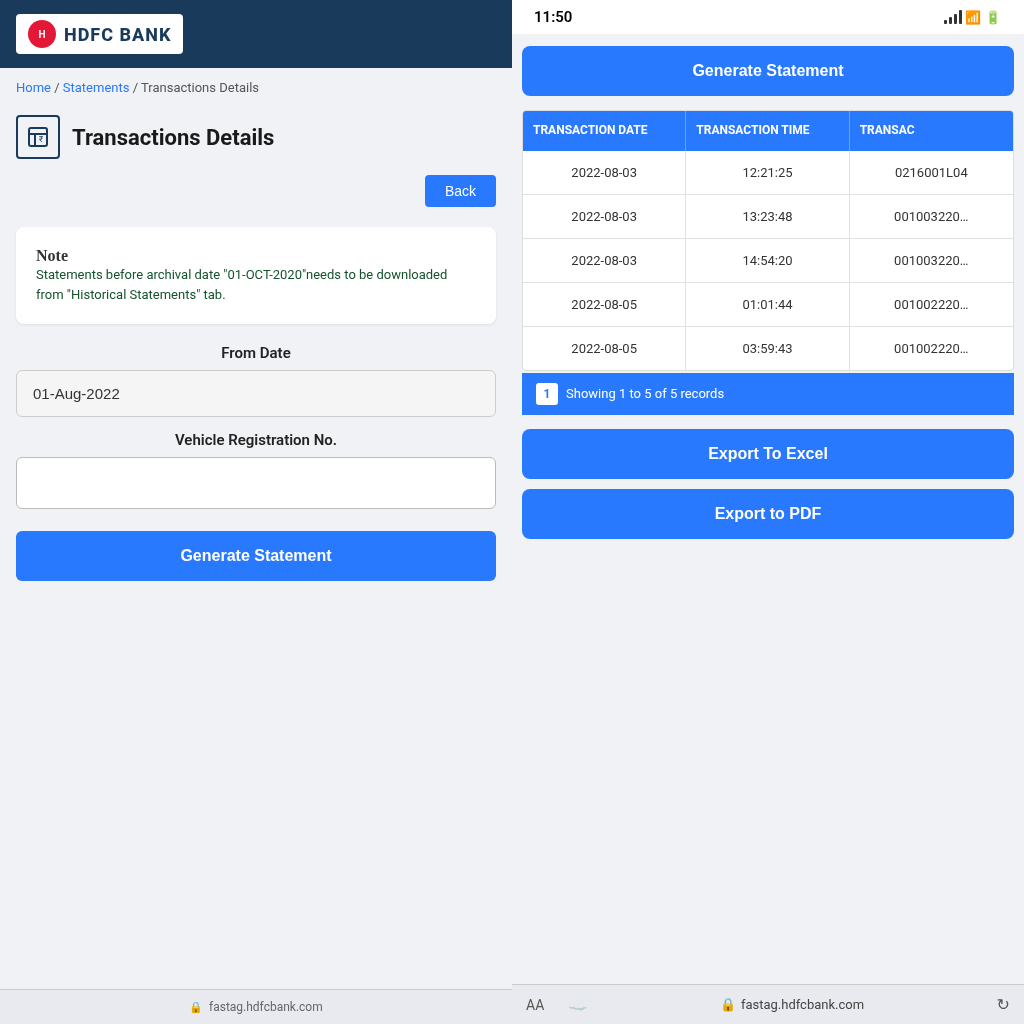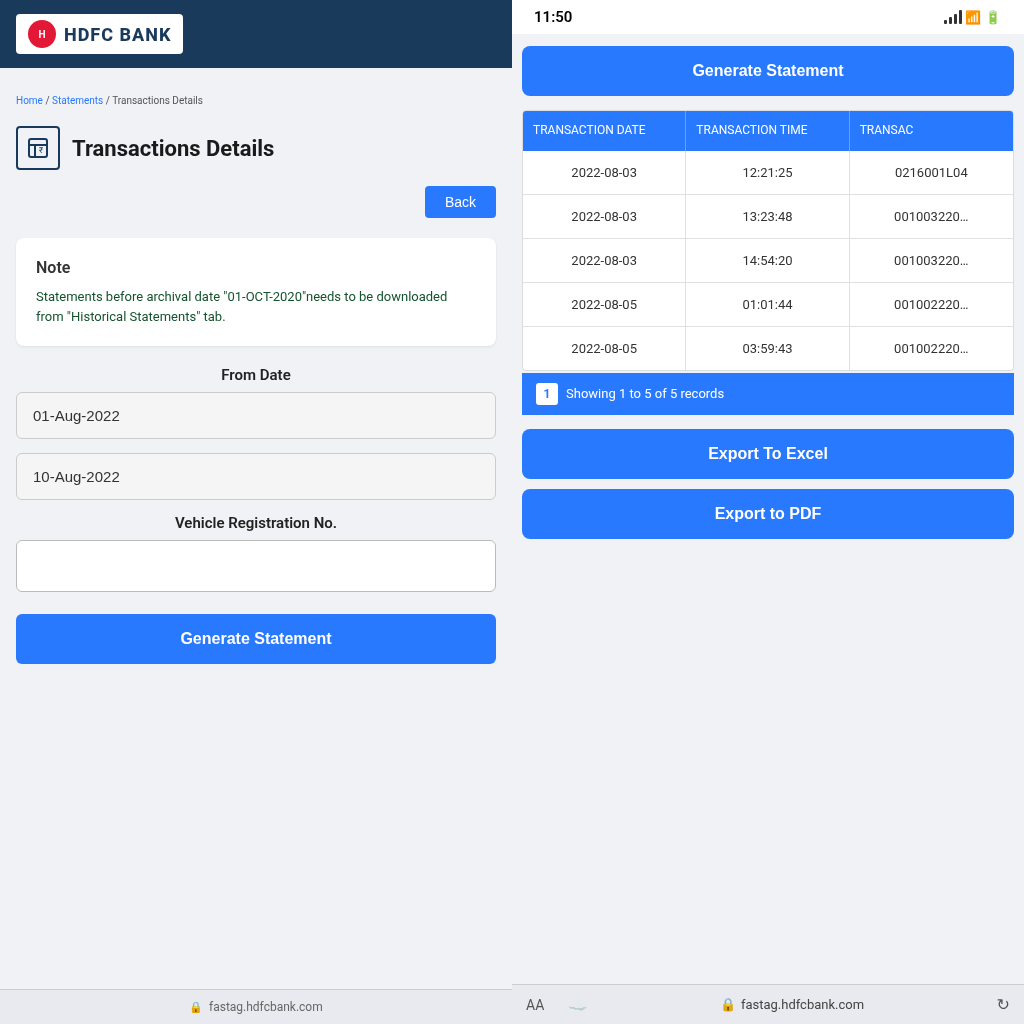--- a/index.html
+++ b/index.html
@@ -53,24 +53,23 @@
 
     .logo-text {
       color: #1a3a5c;
       font-weight: 800;
       font-size: 18px;
       letter-spacing: 1px;
     }
 
     .breadcrumb {
       padding: 12px 16px;
-      font-size: 10px;
+      font-size: 13px;
       color: #2979ff;
       background: #f0f2f5;
-      margin-top: 15px;
     }
 
     .breadcrumb span {
       color: #555;
     }
 
     .page-title-section {
       padding: 8px 16px 12px;
       display: flex;
       align-items: center;
@@ -123,21 +122,21 @@
       border-radius: 8px;
       padding: 20px;
       margin-bottom: 20px;
       box-shadow: 0 1px 3px rgba(0,0,0,0.08);
     }
 
     .note-title {
       font-size: 16px;
       font-weight: 600;
       color: #333;
-      margin-bottom: 10px;
+      font-family: Liberation Serif, serif;
     }
 
     .note-text {
       font-size: 13px;
       color: #14532d;
       line-height: 1.5;
     }
 
     .form-label {
       font-size: 15px;
@@ -269,21 +268,21 @@
     .table-header {
       display: grid;
       grid-template-columns: 1fr 1fr 1fr;
       background: #2979ff;
     }
 
     .th-cell {
       padding: 12px 10px;
       color: white;
       font-size: 12px;
-      font-weight: 400;
+      font-weight: 700;
       border-right: 1px solid rgba(255,255,255,0.3);
       line-height: 1.3;
     }
 
     .th-cell:last-child {
       border-right: none;
     }
 
     .table-row {
       display: grid;
@@ -439,21 +438,20 @@
     <div class="note-card">
       <div class="note-title">Note</div>
       <div class="note-text">Statements before archival date "01-OCT-2020"needs to be downloaded from "Historical Statements" tab.</div>
     </div>
 
     
     <label class="form-label">From Date</label>
     <input class="form-input" type="text" value="01-Aug-2022" readonly="" style="">
 
     
-    <input class="form-input" type="text" value="10-Aug-2022" readonly="" style="">
 
     
     <label class="form-label">Vehicle Registration No.</label>
     <input class="form-input form-input-empty" type="text" style="height: 52px;">
 
     
     <button class="generate-btn">Generate Statement</button>
   </div>
 
   <div class="footer-url">

